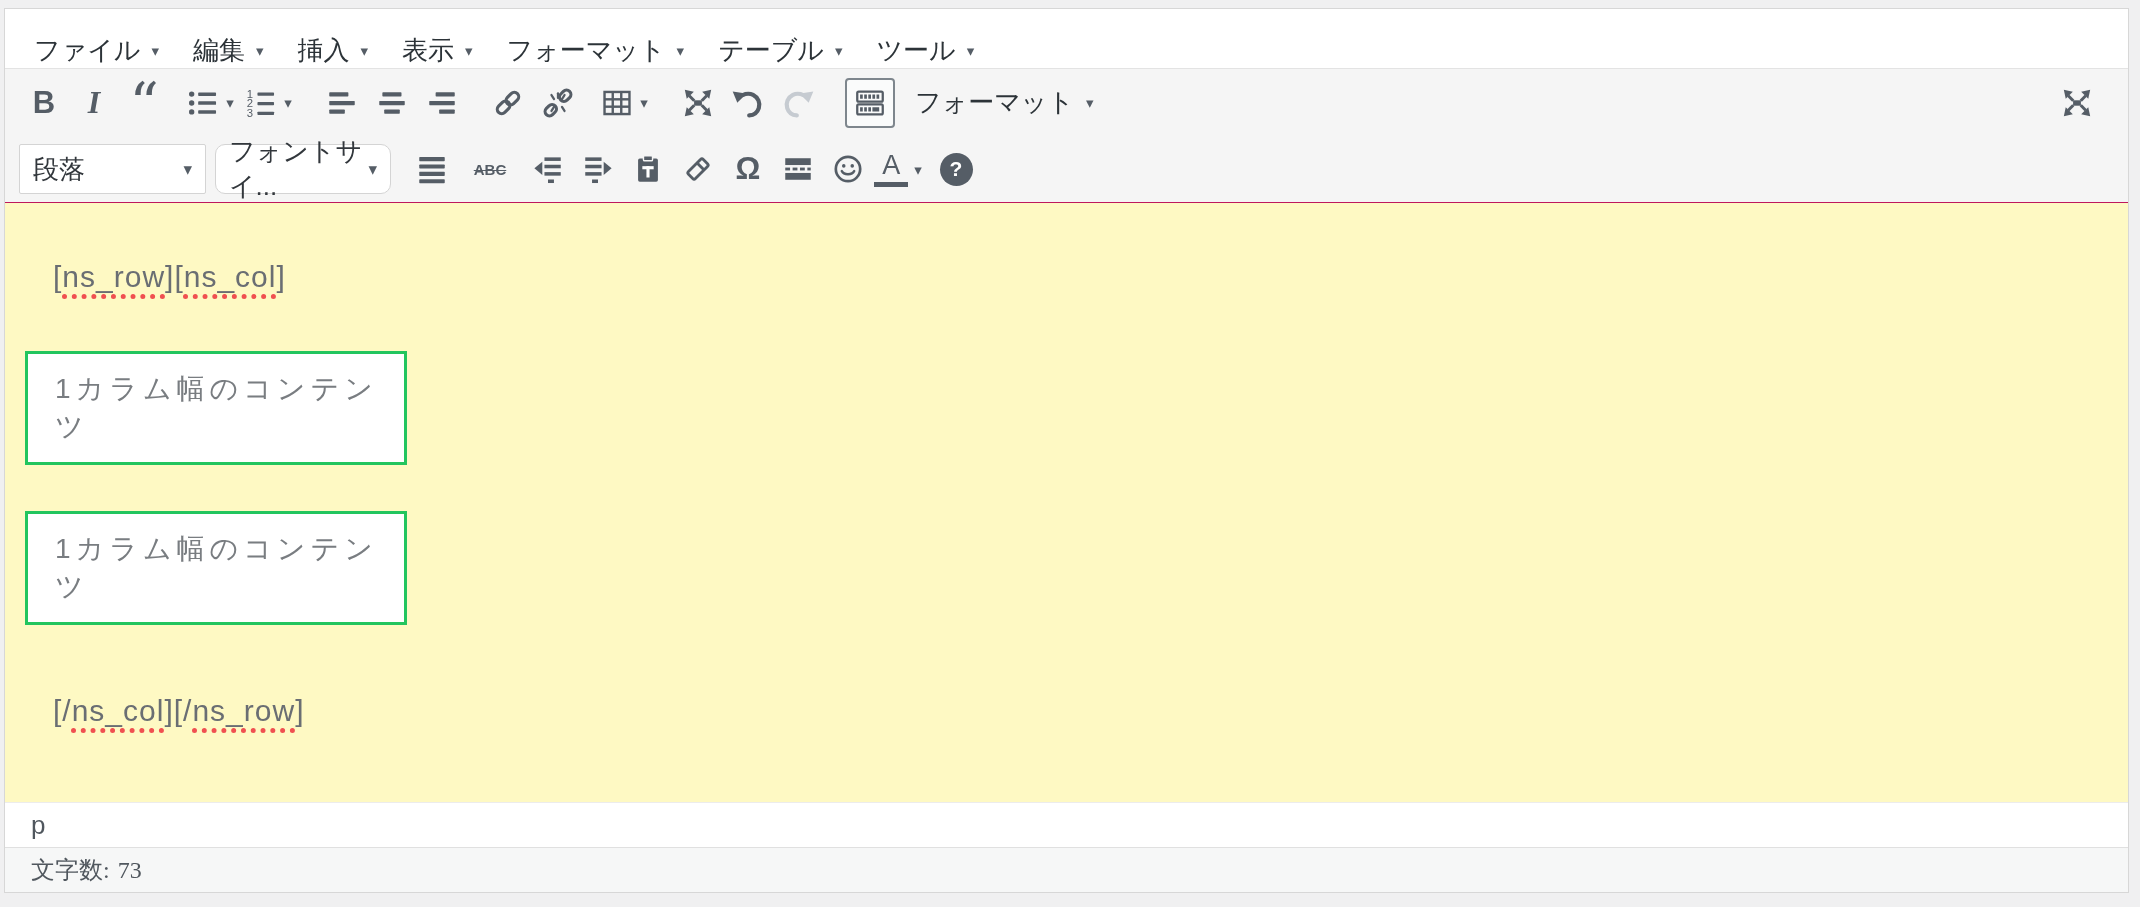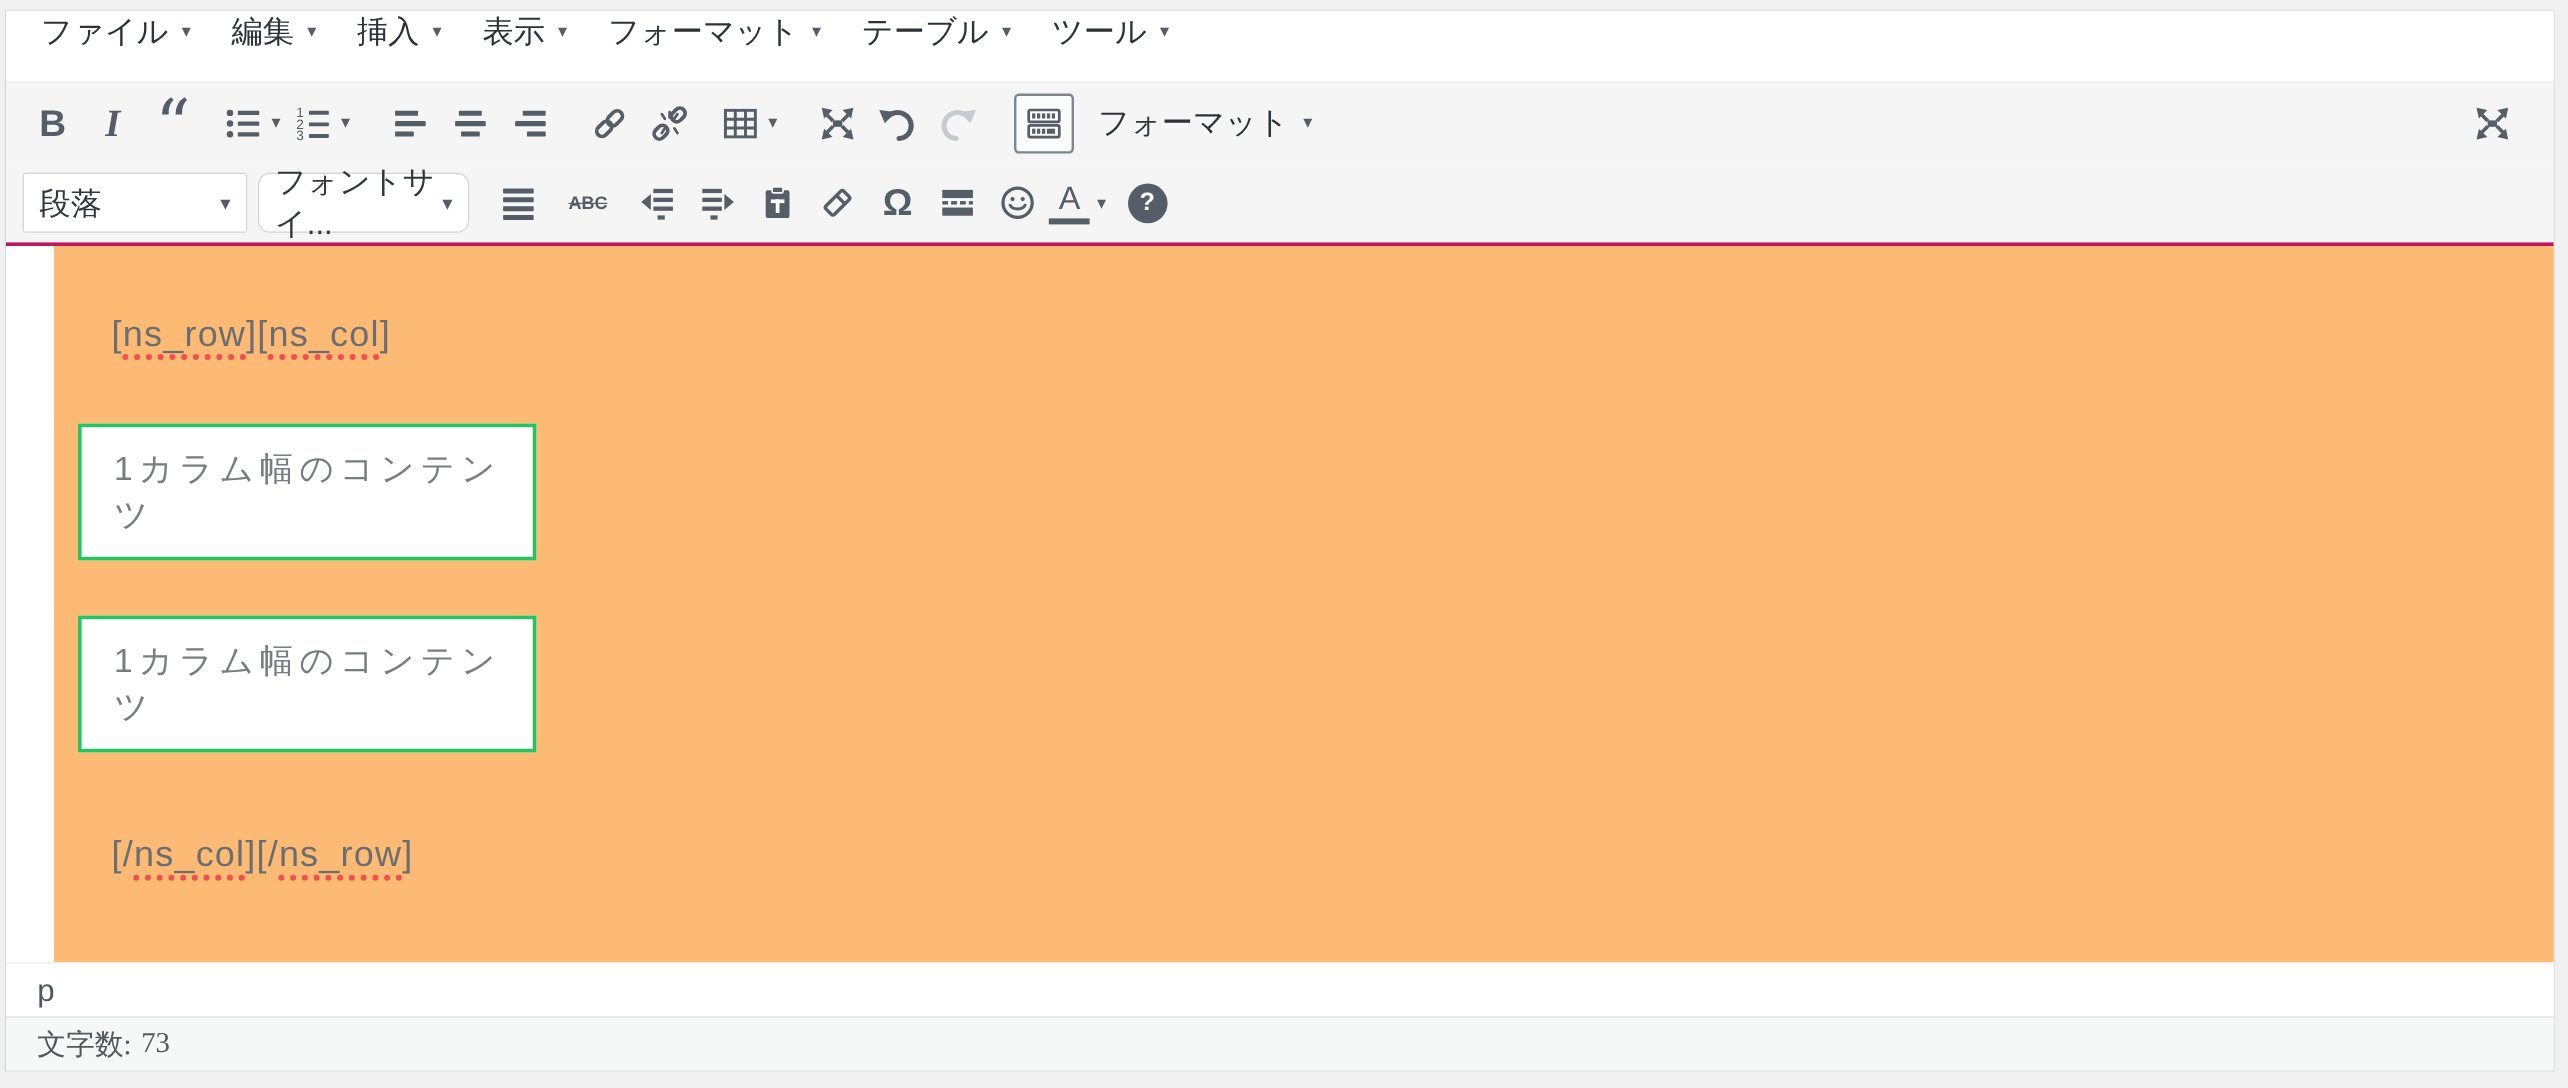--- a/index.html
+++ b/index.html
@@ -10,31 +10,31 @@
     overflow:hidden;position:relative;
   }
   .frame{
     position:absolute;left:4px;top:8px;width:2125px;height:885px;
     background:#fff;border:1px solid #d7d7d7;box-sizing:border-box;
     display:flex;flex-direction:column;
   }
   
   .menubar{
     height:59px;background:#fff;border-bottom:1px solid #e3e3e3;
-    display:flex;align-items:flex-start;padding-left:12px;flex:0 0 auto;
+    display:flex;align-items:flex-end;padding-left:12px;flex:0 0 auto;
   }
   .mbtn{
     display:flex;align-items:center;gap:11px;padding:0 17px;
     font-size:26px;color:#2c3338;cursor:pointer;
   }
   .caret{font-size:15px;color:#555d66;line-height:1;}
   
   .tbar{background:#f5f5f5;display:flex;align-items:center;flex:0 0 auto;}
   .tb1{height:67px;padding-left:14px;}
-  .tb2{height:66px;border-bottom:3px solid #be185d;padding-left:14px;}
+  .tb2{height:66px;border-bottom:1px solid #be185d;padding-left:14px;}
   .tbtn{
     min-width:50px;height:52px;display:flex;align-items:center;justify-content:center;
     color:#555d66;cursor:pointer;position:relative;flex:0 0 auto;
   }
   .tbtn svg{display:block;}
   .grp{display:flex;align-items:center;margin-right:16px;}
   .withcaret{display:flex;align-items:center;gap:6px;padding-right:8px;}
   .glyph-b{font-size:31px;font-weight:700;}
   .glyph-i{font-family:"Liberation Serif","DejaVu Serif",serif;font-style:italic;font-size:32px;font-weight:600;padding:0 6px;}
   .glyph-q{font-size:58px;line-height:10px;height:30px;overflow:visible;display:block;margin-top:22px;font-family:"DejaVu Serif",serif;}
@@ -59,22 +59,22 @@
   .dd-font{width:176px;margin-right:16px;border-radius:10px;}
   .acolor{display:flex;flex-direction:column;align-items:center;gap:3px;}
   .acolor .aletter{font-size:27px;line-height:27px;color:#555d66;}
   .acolor .abar{width:34px;height:5px;background:#555d66;}
   .help-circle{
     width:33px;height:33px;border-radius:50%;background:#555d66;color:#fff;
     display:flex;align-items:center;justify-content:center;font-size:21px;font-weight:700;
   }
   
   .content{
-    flex:1 1 auto;background:#fdba74;overflow:hidden;
-    padding:56px 0 0 20px;box-sizing:border-box;margin-left:40px;
+    flex:1 1 auto;background:#fef9c3;overflow:hidden;
+    padding:56px 0 0 20px;box-sizing:border-box;
   }
   .codeline{
     margin:0 0 0 28px;font-size:30px;line-height:36px;letter-spacing:1px;
     color:#6a6e73;white-space:pre;
   }
   .codeline + .redbox{margin-top:56px;}
   .redbox + .codeline{margin-top:56px;}
   .codeline.last{margin-top:68px;}
   .redbox.second{margin-top:46px;}
   .redbox{

